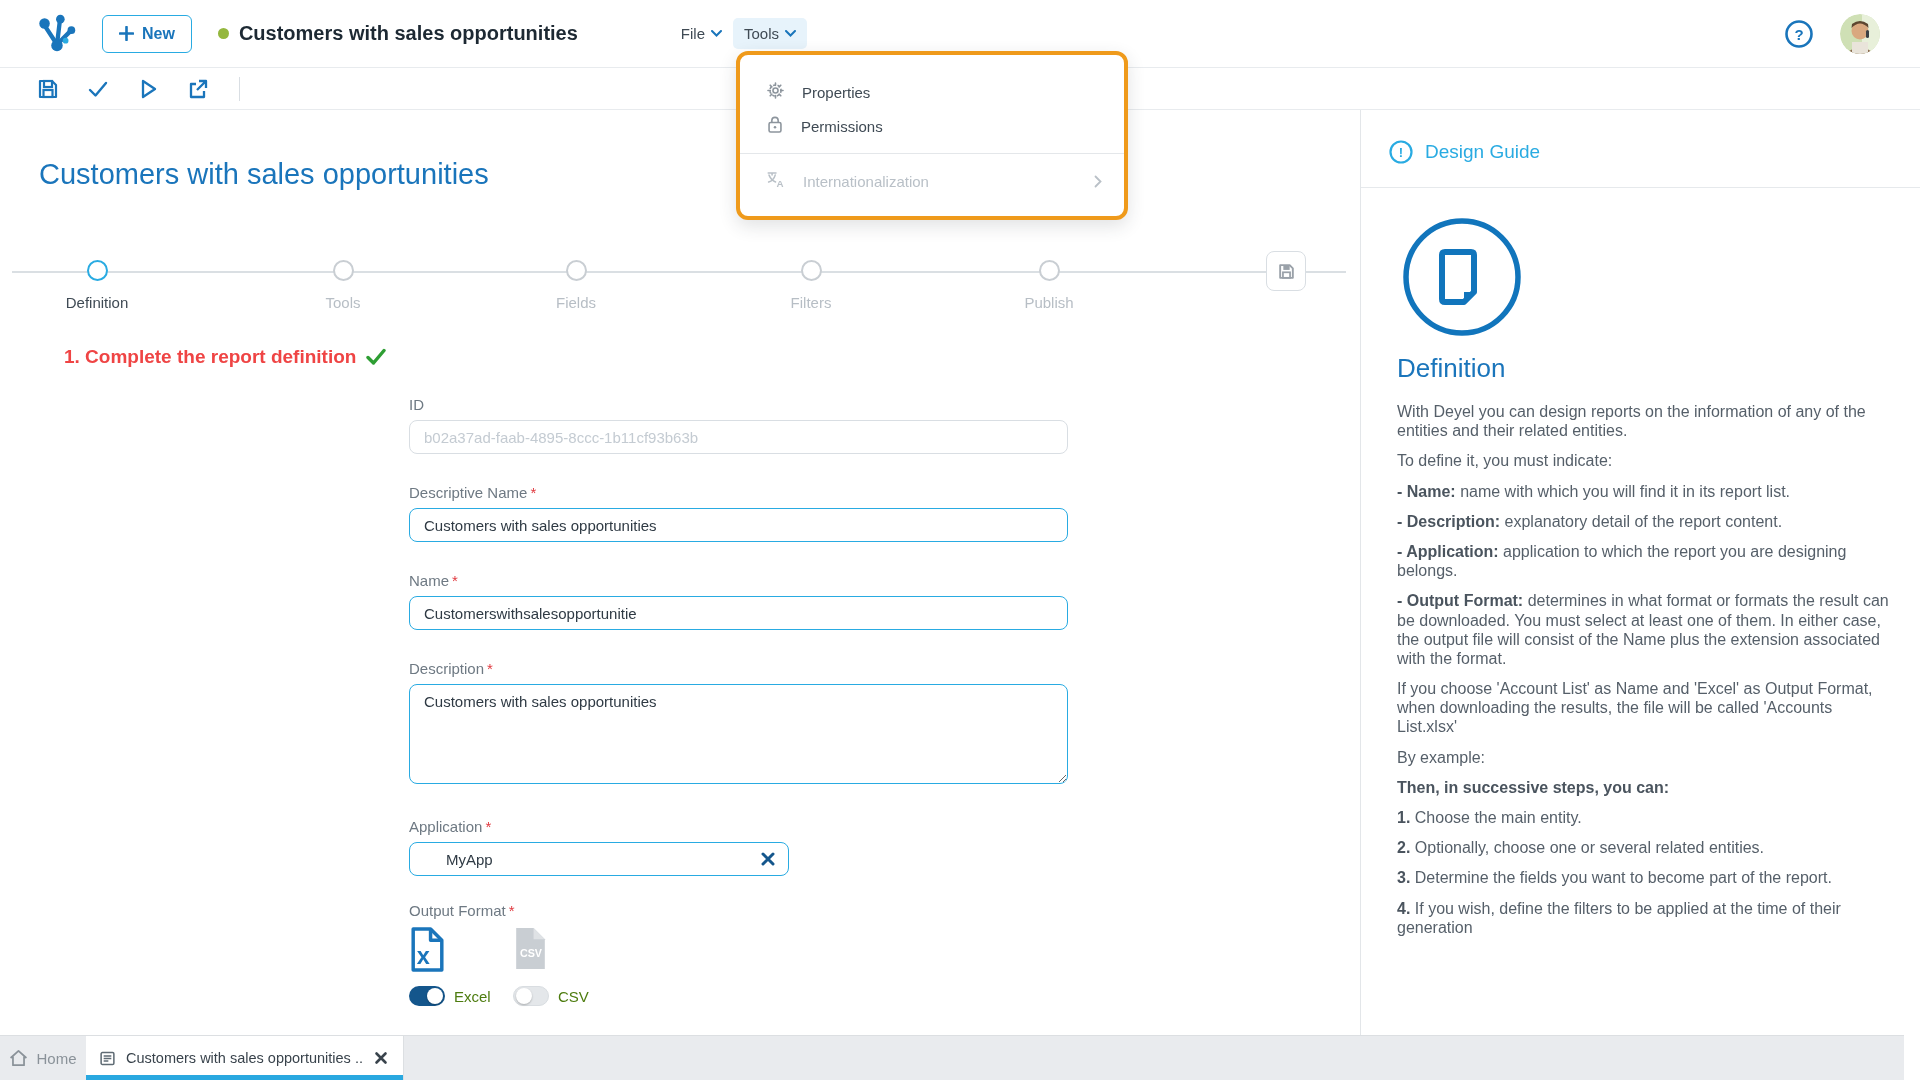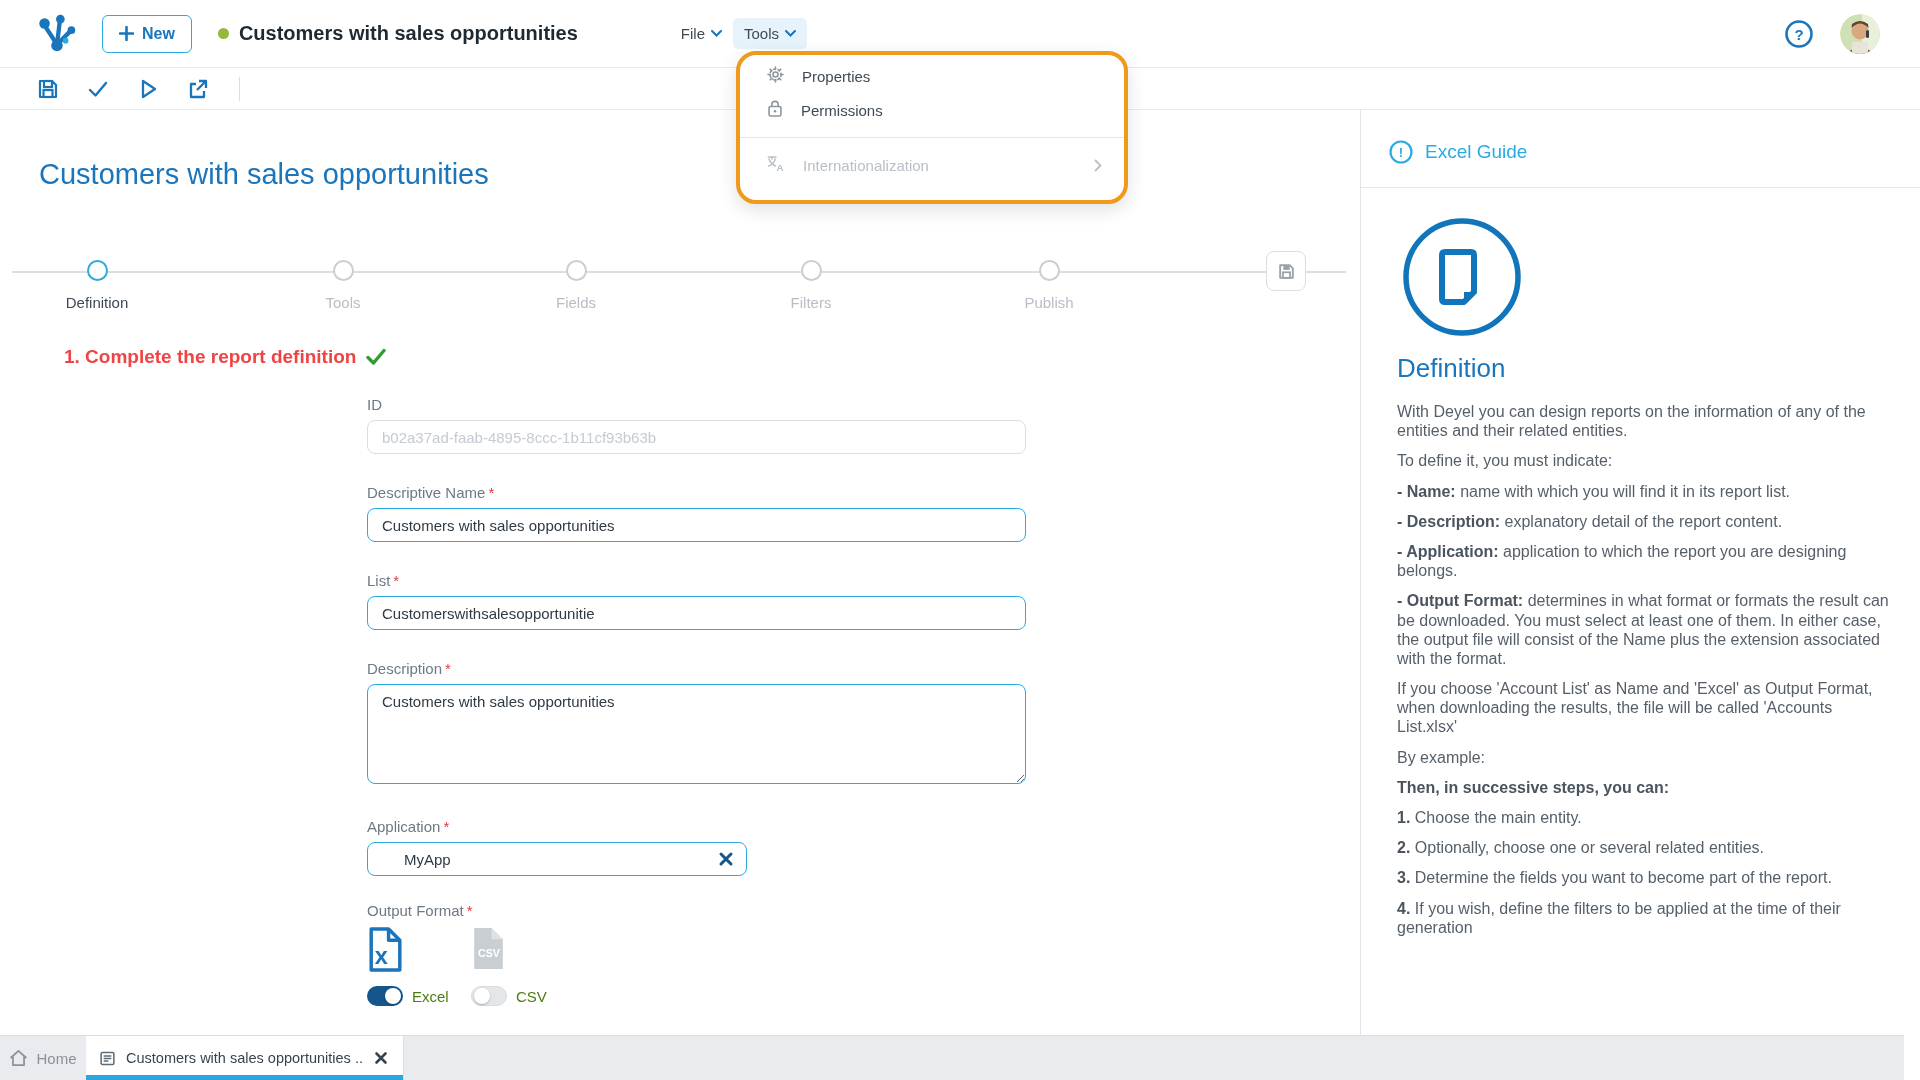--- a/index.html
+++ b/index.html
@@ -26,22 +26,22 @@
   
   .toolbar { position:absolute; top:68px; left:0; right:0; height:42px; background:#fff;
              border-bottom:1px solid #e8ebee; display:flex; align-items:center; z-index:4; }
   .tool-btn { width:30px; height:30px; display:flex; align-items:center; justify-content:center;
               cursor:pointer; margin-left:20px; }
   .tool-btn:first-child { margin-left:33px; }
   .tool-sep { width:1px; height:24px; background:#d9dee3; margin-left:26px; }
 
   
   .dropdown { position:absolute; left:736px; top:51px; width:392px; background:#fff;
-              border:4px solid #ef9a1b; border-radius:20px; z-index:50;
-              box-shadow:0 6px 18px rgba(40,50,60,.14); padding:4px 0 18px 0; }
+              border:4px solid #ef9a1b; border-radius:12px; z-index:50;
+              box-shadow:0 6px 18px rgba(40,50,60,.14); padding:20px 0 18px 0; }
   .dd-item { height:34px; display:flex; align-items:center; gap:17px; padding:0 22px 0 26px;
              font-size:15px; color:#3f4a54; cursor:pointer; }
   .dd-item.disabled { color:#b9c0c7; cursor:default; }
   .dd-item .dd-label { flex:1; }
   .dd-sep { height:1px; background:#e4e7ea; margin:10px 0; }
 
   
   .page-title { position:absolute; left:39px; top:158px; font-size:29px; font-weight:400; color:#1a75bb; }
 
   
@@ -54,21 +54,21 @@
   .step-label { margin-top:13px; font-size:15px; color:#b7bec5; }
   .step.active .step-label { color:#3f4a54; }
   .step-save { position:absolute; left:1266px; top:11px; width:40px; height:40px; background:#fff;
                border:1px solid #d9dee3; border-radius:8px; display:flex; align-items:center;
                justify-content:center; cursor:pointer; }
 
   
   .section-heading { position:absolute; left:64px; top:346px; font-size:19px; font-weight:bold;
                      color:#ef4444; display:flex; align-items:center; gap:10px; }
   .form { position:absolute; left:367px; top:396px; width:659px; }
-  .field { margin-bottom:30px; }
+  .field { margin-bottom:30px;margin-left:42px; }
   .field label { display:block; font-size:15px; color:#6e7983; margin-bottom:7px; }
   .req { color:#e0393f; margin-left:3px; }
   .tb { width:659px; height:34px; border:1.5px solid #29abe2; border-radius:8px; padding:0 14px;
         font-size:15px; color:#2f3a44; font-family:"Liberation Sans",sans-serif; outline:none; background:#fff; }
   .tb.disabled { border:1px solid #d9dee3; color:#c4cbd2; }
   textarea.tb { height:100px; padding-top:8px; resize:both; }
   .app-wrap { position:relative; width:380px; }
   .app-wrap .tb { width:380px; padding-right:40px;padding-left:36px; }
   .clear-x { position:absolute; right:12px; top:8px; width:18px; height:18px; cursor:pointer; }
   .formats { display:flex; gap:10px; margin-top:2px; }
@@ -283,21 +283,21 @@
   <div class="form">
     <div class="field">
       <label><span>ID</span></label>
       <input class="tb disabled" readonly="" value="b02a37ad-faab-4895-8ccc-1b11cf93b63b" style="">
     </div>
     <div class="field">
       <label><span>Descriptive Name</span><span class="req">*</span></label>
       <input class="tb" readonly="" value="Customers with sales opportunities" style="">
     </div>
     <div class="field">
-      <label><span>List</span><span class="req">*</span></label>
+      <label><span>Name</span><span class="req">*</span></label>
       <input class="tb" readonly="" value="Customerswithsalesopportunitie" style="">
     </div>
     <div class="field">
       <label><span>Description</span><span class="req">*</span></label>
       <textarea class="tb" readonly="" style="">Customers with sales opportunities</textarea>
     </div>
     <div class="field" style="margin-bottom:26px">
       <label><span>Application</span><span class="req">*</span></label>
       <div class="app-wrap">
         <input class="tb" readonly="" value="MyApp" style="">
@@ -342,21 +342,21 @@
         </div>
     </div>
   </div>
 
   <div class="guide">
     <div class="guide-head">
       <svg width="24" height="24" viewBox="0 0 24 24">
         <circle cx="12" cy="12" r="10.5" fill="none" stroke="#29abe2" stroke-width="2.2"></circle>
         <text x="12" y="17" text-anchor="middle" font-size="13" font-weight="bold" fill="#29abe2" font-family="Liberation Sans, sans-serif">!</text>
       </svg>
-      <span>Excel Guide</span>
+      <span>Design Guide</span>
     </div>
     <div class="guide-sep"></div>
     <svg class="guide-big-icon" width="122" height="122" viewBox="0 0 122 122">
       <circle cx="61" cy="61" r="56" fill="none" stroke="#1175bc" stroke-width="5.5"></circle>
       <path d="M44 36 h26 q3 0 3 3 v37 l-10 10 h-19 q-3 0 -3 -3 v-44 q0 -3 3 -3 z" fill="none" stroke="#1175bc" stroke-width="6" stroke-linejoin="round"></path>
       <path d="M63 86 v-10 h10 z" fill="#1175bc"></path>
     </svg>
     <div class="guide-heading">Definition</div>
     <div class="guide-body" id="guide-body">
         <p>With Deyel you can design reports on the information of any of the entities and their related entities.</p>

